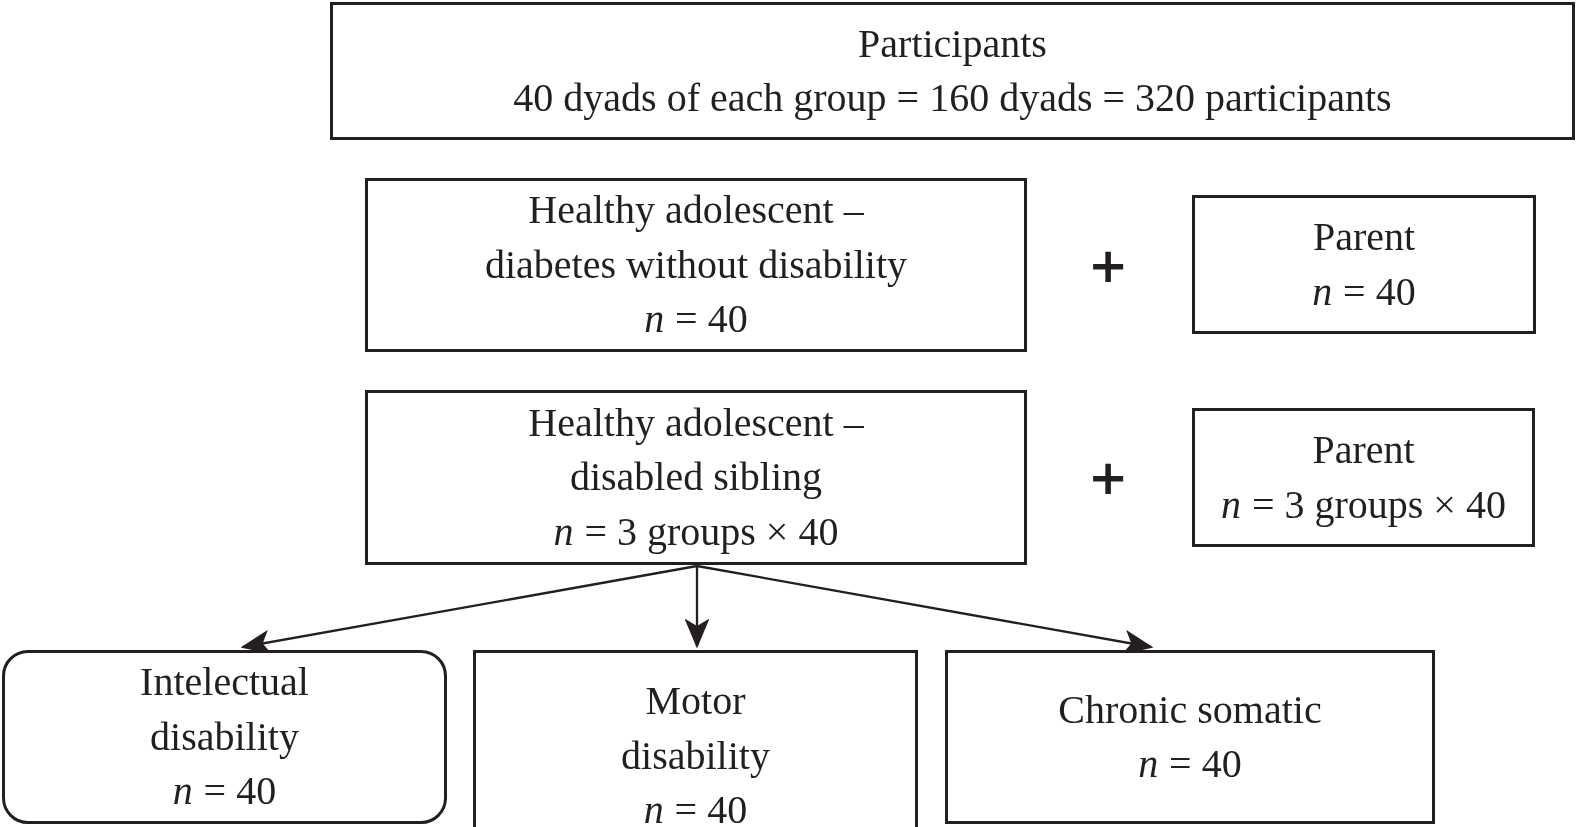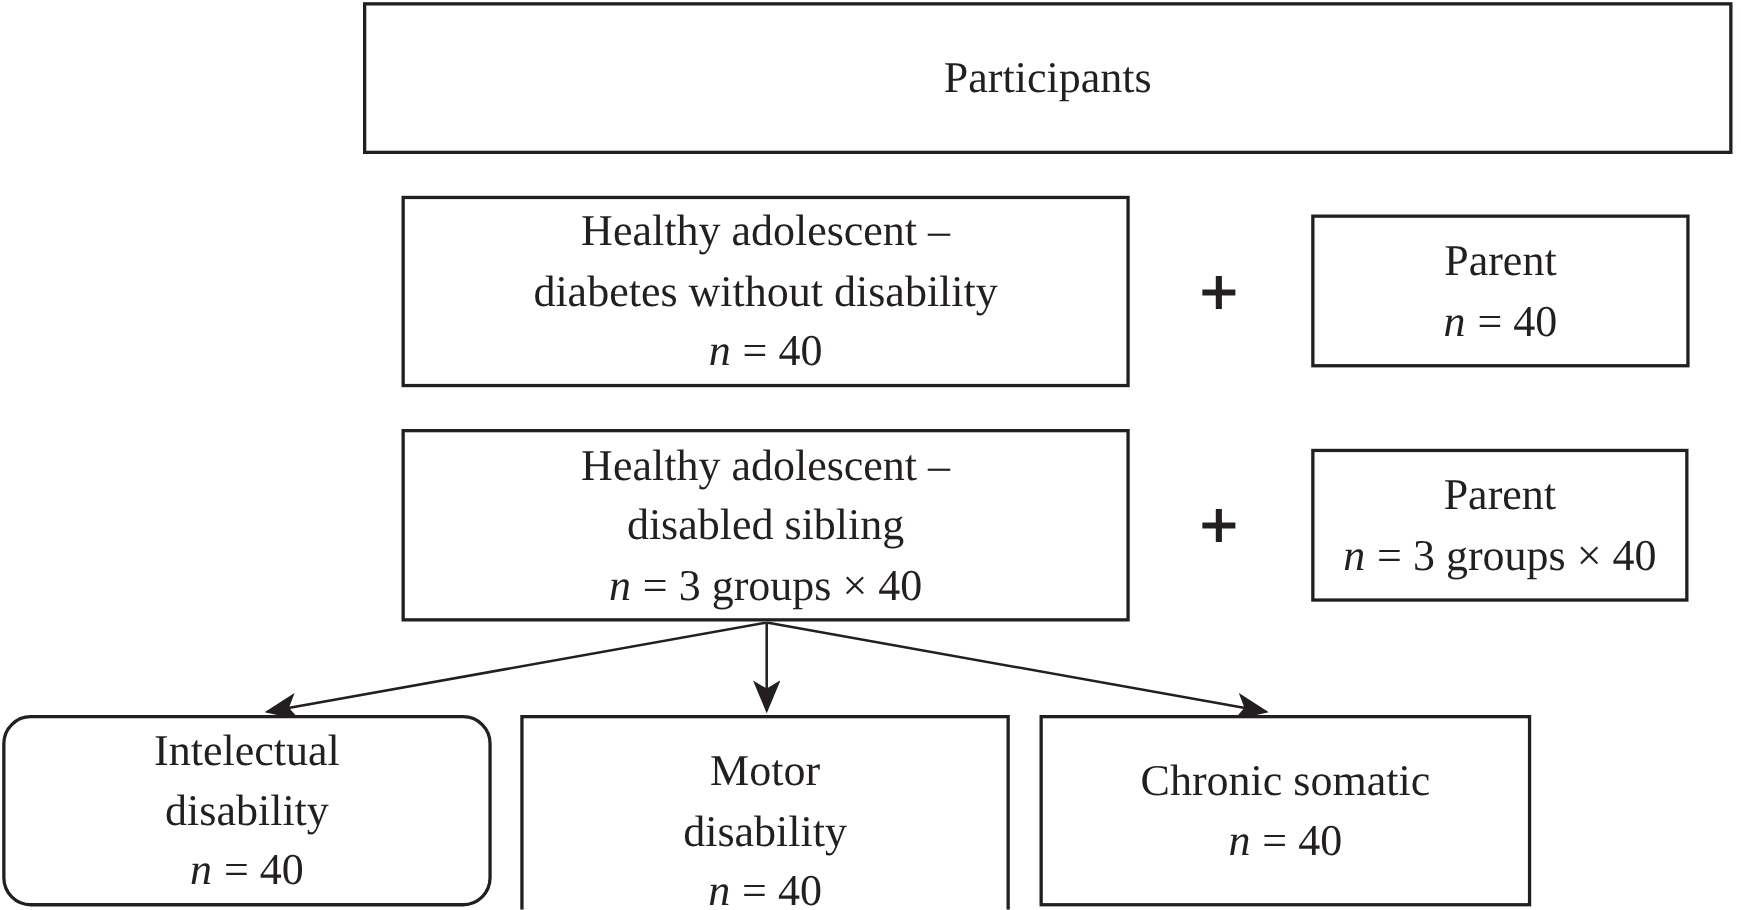--- a/index.html
+++ b/index.html
@@ -58,31 +58,32 @@
     stroke-width: 2.3;
   }
   
   .b-participants { left: 330px; top: 2px;   width: 1245px; height: 138px; text-align: right; }
   .b-row2a        { left: 365px; top: 178px; width: 662px;  height: 174px; }
   .b-parent1      { left: 1192px; top: 195px; width: 344px; height: 139px; }
   .b-row3a        { left: 365px; top: 390px; width: 662px;  height: 175px; }
   .b-parent2      { left: 1192px; top: 408px; width: 343px; height: 139px; }
   .b-intellect    { left: 2px;   top: 650px; width: 445px;  height: 174px; border-radius: 26px; }
   .b-motor        { left: 473px; top: 650px; width: 445px;  height: 212px; }
-  .b-chronic      { left: 945px; top: 650px; width: 447px;  height: 174px; }
+  .b-chronic      { left: 945px; top: 650px; width: 490px;  height: 174px; }
   .p-plus1        { left: 1068px; top: 230px; width: 80px; height: 70px; }
   .p-plus2        { left: 1068px; top: 442px; width: 80px; height: 70px; }
 </style>
 </head>
 <body>
 
 <div id="figure">
 
   <div class="box b-participants">
     <div class="line">Participants</div>
+    <div class="line">40 dyads of each group = 160 dyads = 320 participants</div>
   </div>
 
   <div class="box b-row2a">
     <div class="line">Healthy adolescent –</div>
     <div class="line">diabetes without disability</div>
     <div class="line"><span class="nvar">n</span><span>= 40</span></div>
   </div>
 
   <div class="plus p-plus1">+</div>
 

